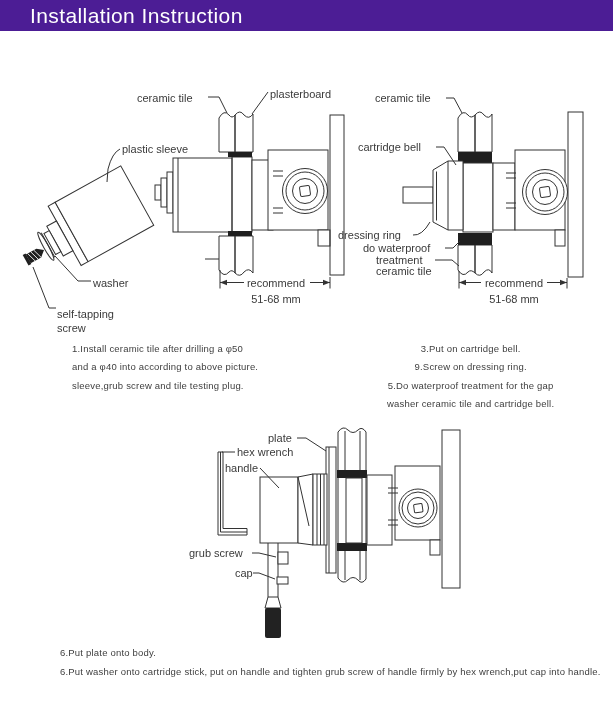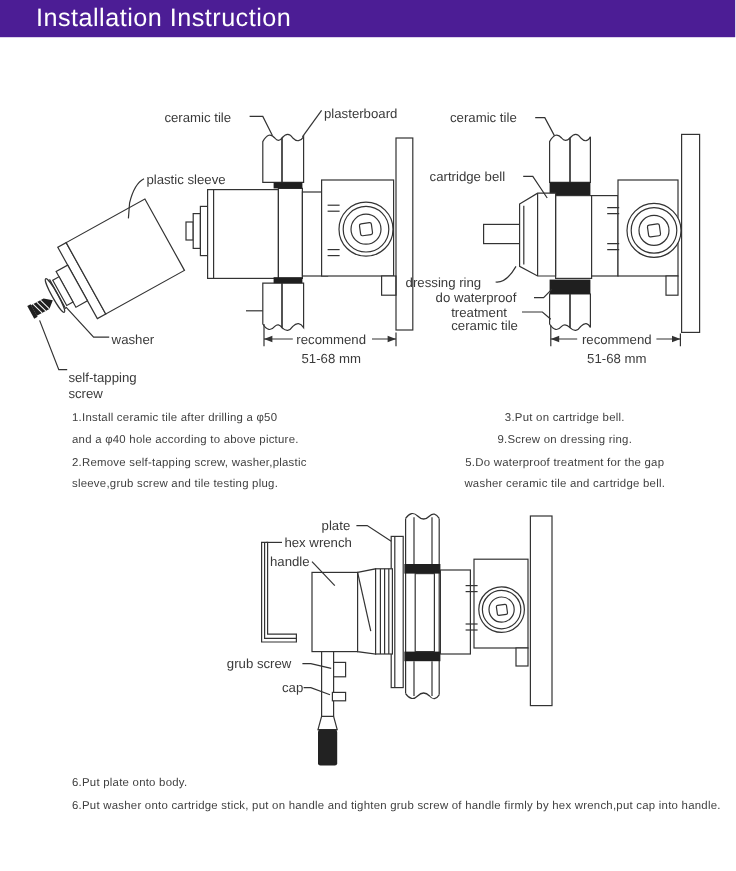--- a/index.html
+++ b/index.html
@@ -189,24 +189,23 @@
       <text class="lbl" x="8" y="154">dressing ring</text>
       <path class="ln" d="M83,150 Q92,151 100,137"></path>
       <text class="lbl" x="33" y="167">do waterproof</text>
       <path class="ln" d="M115,163 L123,163 L130,156"></path>
       <text class="lbl" x="46" y="179">treatment</text>
       <path class="ln" d="M105,175 L122,175 L129,181"></path>
       <text class="lbl" x="46" y="190">ceramic tile</text>
     </g>
   </svg>
 
-  <div class="instr" style="left:60px;top:340px;">
+  <div class="instr" style="left:72px;top:340px;">
     <div>1.Install ceramic tile after drilling a φ50</div>
-    <div>and a φ40 hole according to above picture.</div>
-    <div>2.Remove self-tapping screw, washer,plastic</div>
+    <div>and a φ40 into according to above picture.</div>
     <div>sleeve,grub screw and tile testing plug.</div>
   </div>
   <div class="instr" style="left:387px;top:340px;text-align:center;">
     <div>3.Put on cartridge bell.</div>
     <div>9.Screw on dressing ring.</div>
     <div>5.Do waterproof treatment for the gap</div>
     <div>washer ceramic tile and cartridge bell.</div>
   </div>
 
   <svg style="left:150px;top:418px;" width="320" height="228" viewBox="0 0 320 228">

